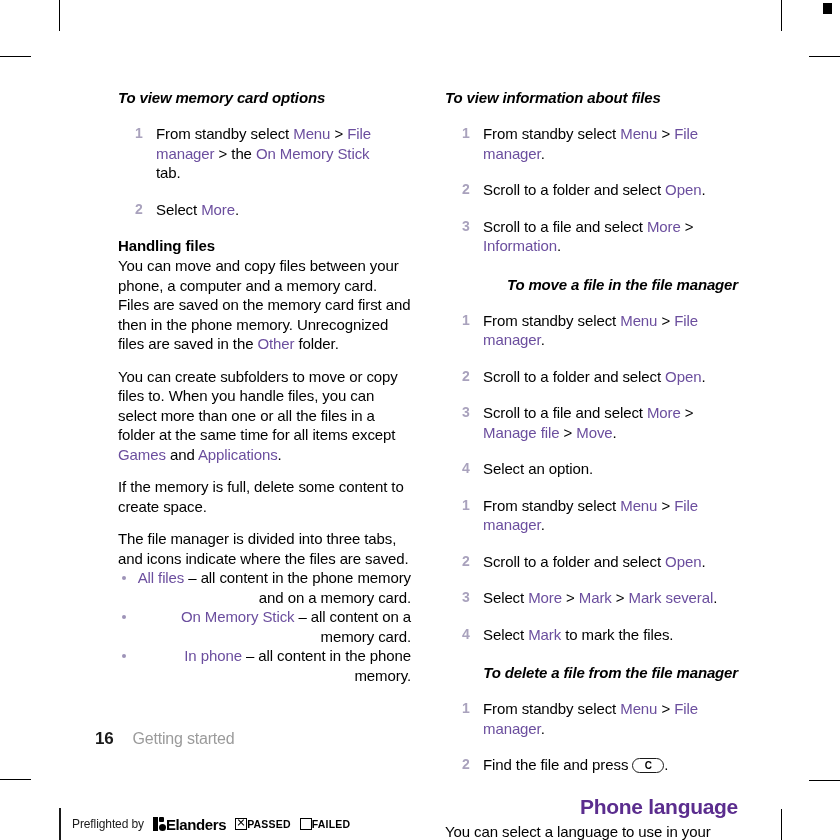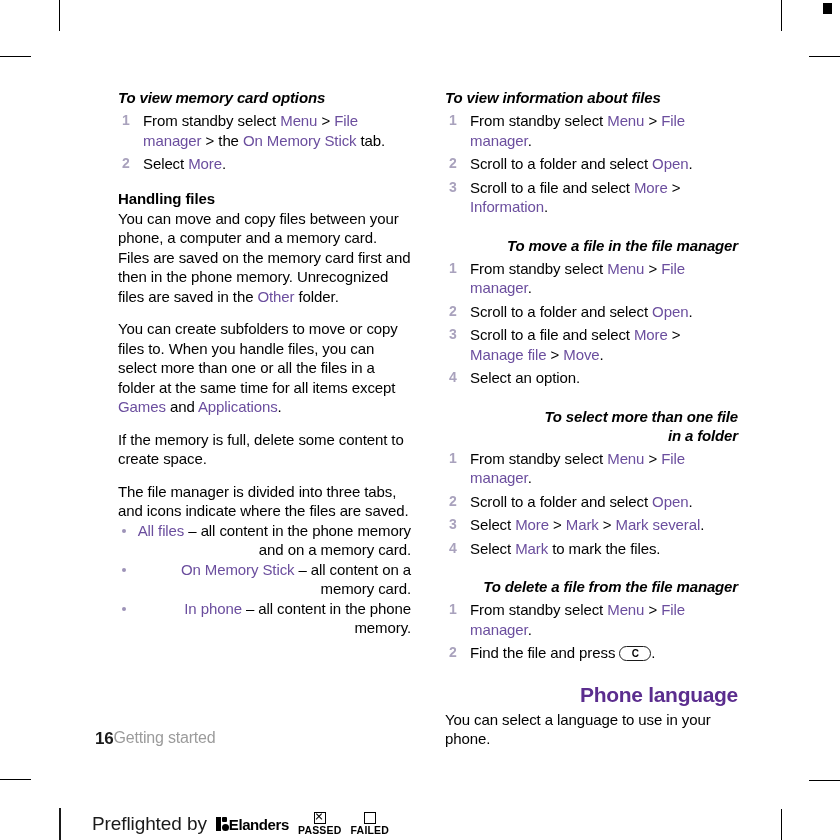--- a/index.html
+++ b/index.html
@@ -110,21 +110,21 @@
     margin: 0;
     padding: 0;
     counter-reset: step;
   }
   ol.steps > li {
     position: relative;
     padding-left: 21px;
     font-size: 15px;
     line-height: 19.5px;
     letter-spacing: -0.1px;
-    margin: 4px;
+    margin: 17px;
   }
   ol.steps > li::before {
     counter-increment: step;
     content: counter(step);
     position: absolute;
     left: 0;
     top: 0;
     width: 14px;
     text-align: left;
     font-weight: bold;
@@ -177,21 +177,22 @@
     color: #000;
     background: #fff;
   }
 
   
   .footer {
     position: absolute;
     left: 95px;
     top: 729px;
     display: flex;
-    align-items: flex-start;
+    align-items: center;
+    gap: 19px;
   }
   .folio {
     font-size: 17px;
     font-weight: bold;
     color: #1a1a1a;
     letter-spacing: -0.2px;
   }
   .running-head {
     font-size: 16px;
     color: #9b9b9b;
@@ -204,24 +205,23 @@
     left: 59px;
     top: 808px;
     height: 32px;
     display: flex;
     align-items: center;
     gap: 9px;
     border-left: 2px solid #1a1a1a;
     padding-left: 11px;
   }
   .pf-text {
-    font-size: 19px;
+    font-size: 12px;
     color: #1a1a1a;
     letter-spacing: -0.1px;
-    margin-left: 20px;
   }
   .pf-logo {
     display: inline-flex;
     align-items: center;
   }
   .pf-mark {
     display: inline-block;
     width: 13px;
     height: 14px;
     position: relative;
@@ -240,21 +240,20 @@
     letter-spacing: -0.4px;
     color: #000;
   }
   .pf-status {
     display: inline-flex;
     align-items: center;
     font-size: 10.5px;
     font-weight: bold;
     letter-spacing: 0.2px;
     color: #000;
-    flex-direction: column;
   }
   .pf-box {
     width: 10px;
     height: 10px;
     border: 1.4px solid #000;
     display: inline-block;
     position: relative;
   }
   .pf-box.checked::before,
   .pf-box.checked::after {
@@ -318,24 +317,20 @@
         </ol>
 
       <h3 class="sec-title gap-before-lg">To move a file in the file manager</h3>
       <ol class="steps">
           <li>From standby select <span class="ui">Menu</span> &gt; <span class="ui">File manager</span>.</li>
           <li>Scroll to a folder and select <span class="ui">Open</span>.</li>
           <li>Scroll to a file and select <span class="ui">More</span> &gt; <span class="ui">Manage file</span> &gt; <span class="ui">Move</span>.</li>
           <li>Select an option.</li>
         </ol>
 
-      <h3 class="sec-title gap-before-lg">
-        <span>To select more than one file</span><br>
-        <span>in a folder</span>
-      </h3>
       <ol class="steps">
           <li>From standby select <span class="ui">Menu</span> &gt; <span class="ui">File manager</span>.</li>
           <li>Scroll to a folder and select <span class="ui">Open</span>.</li>
           <li>Select <span class="ui">More</span> &gt; <span class="ui">Mark</span> &gt; <span class="ui">Mark several</span>.</li>
           <li>Select <span class="ui">Mark</span> to mark the files.</li>
         </ol>
 
       <h3 class="sec-title gap-before-lg">To delete a file from the file manager</h3>
       <ol class="steps">
           <li>From standby select <span class="ui">Menu</span> &gt; <span class="ui">File manager</span>.</li>

